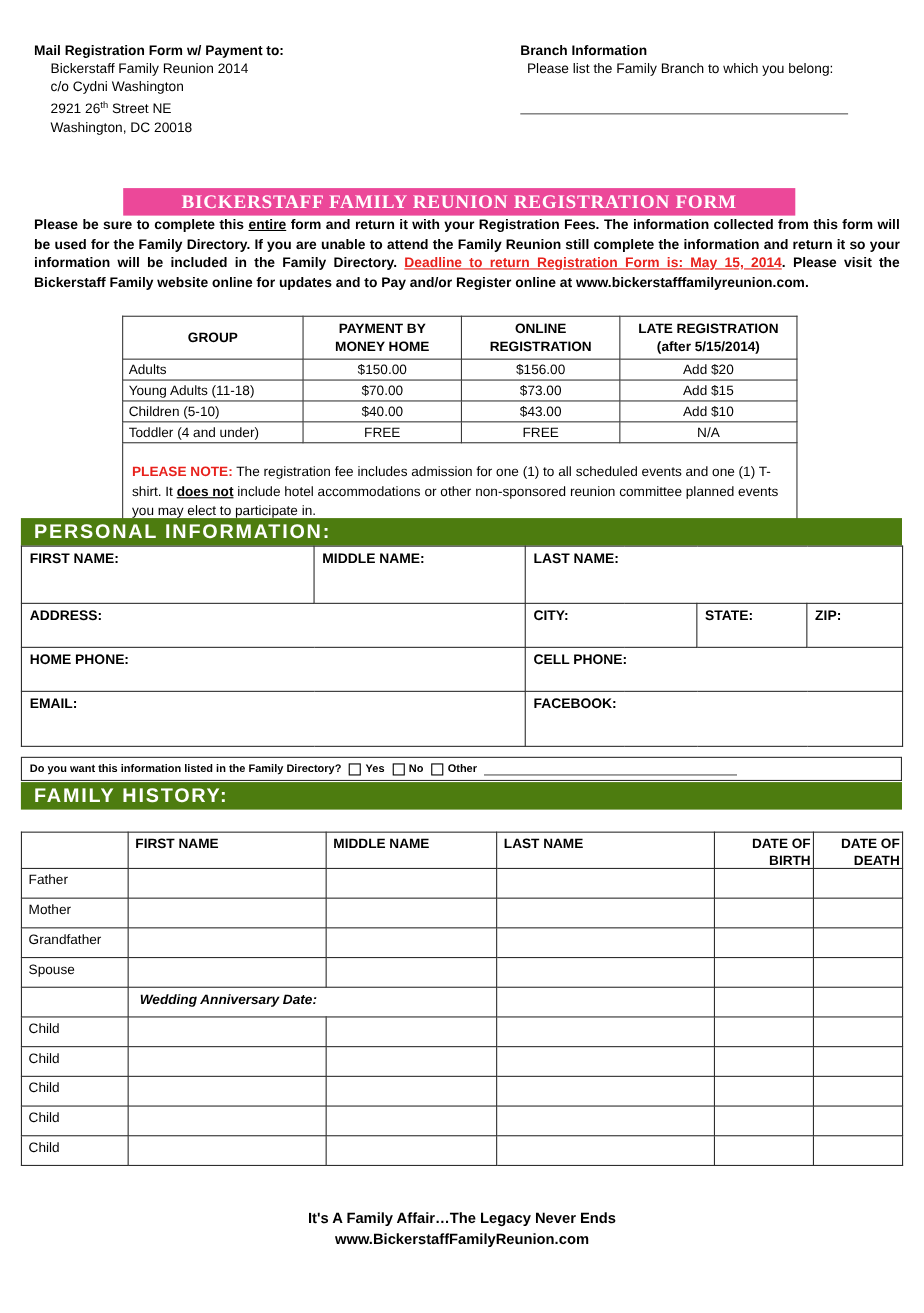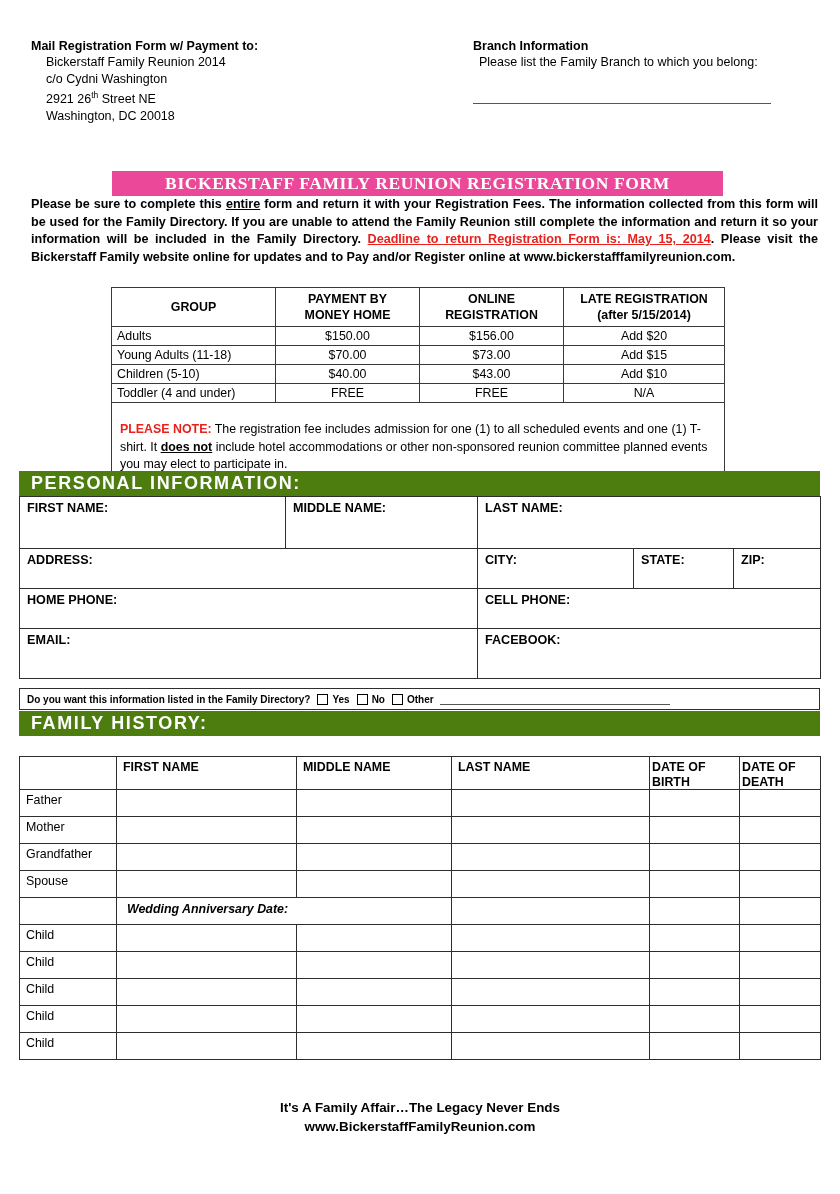--- a/index.html
+++ b/index.html
@@ -227,21 +227,21 @@
     font-size: 12.4px;
   }
   .fh th {
     font-weight: bold;
     text-align: left;
     padding: 3px 0 0 6px;
     vertical-align: top;
     height: 33px;
   }
   .fh th.dt {
-    text-align: left;
+    text-align: right;
     line-height: 14.5px;
     padding: 3px 2px 0 2px;
   }
   .fh td.lbl {
     font-weight: normal;
     padding: 3px 0 0 6px;
     height: 27px;
     vertical-align: top;
   }
   .fh td.anniv {

